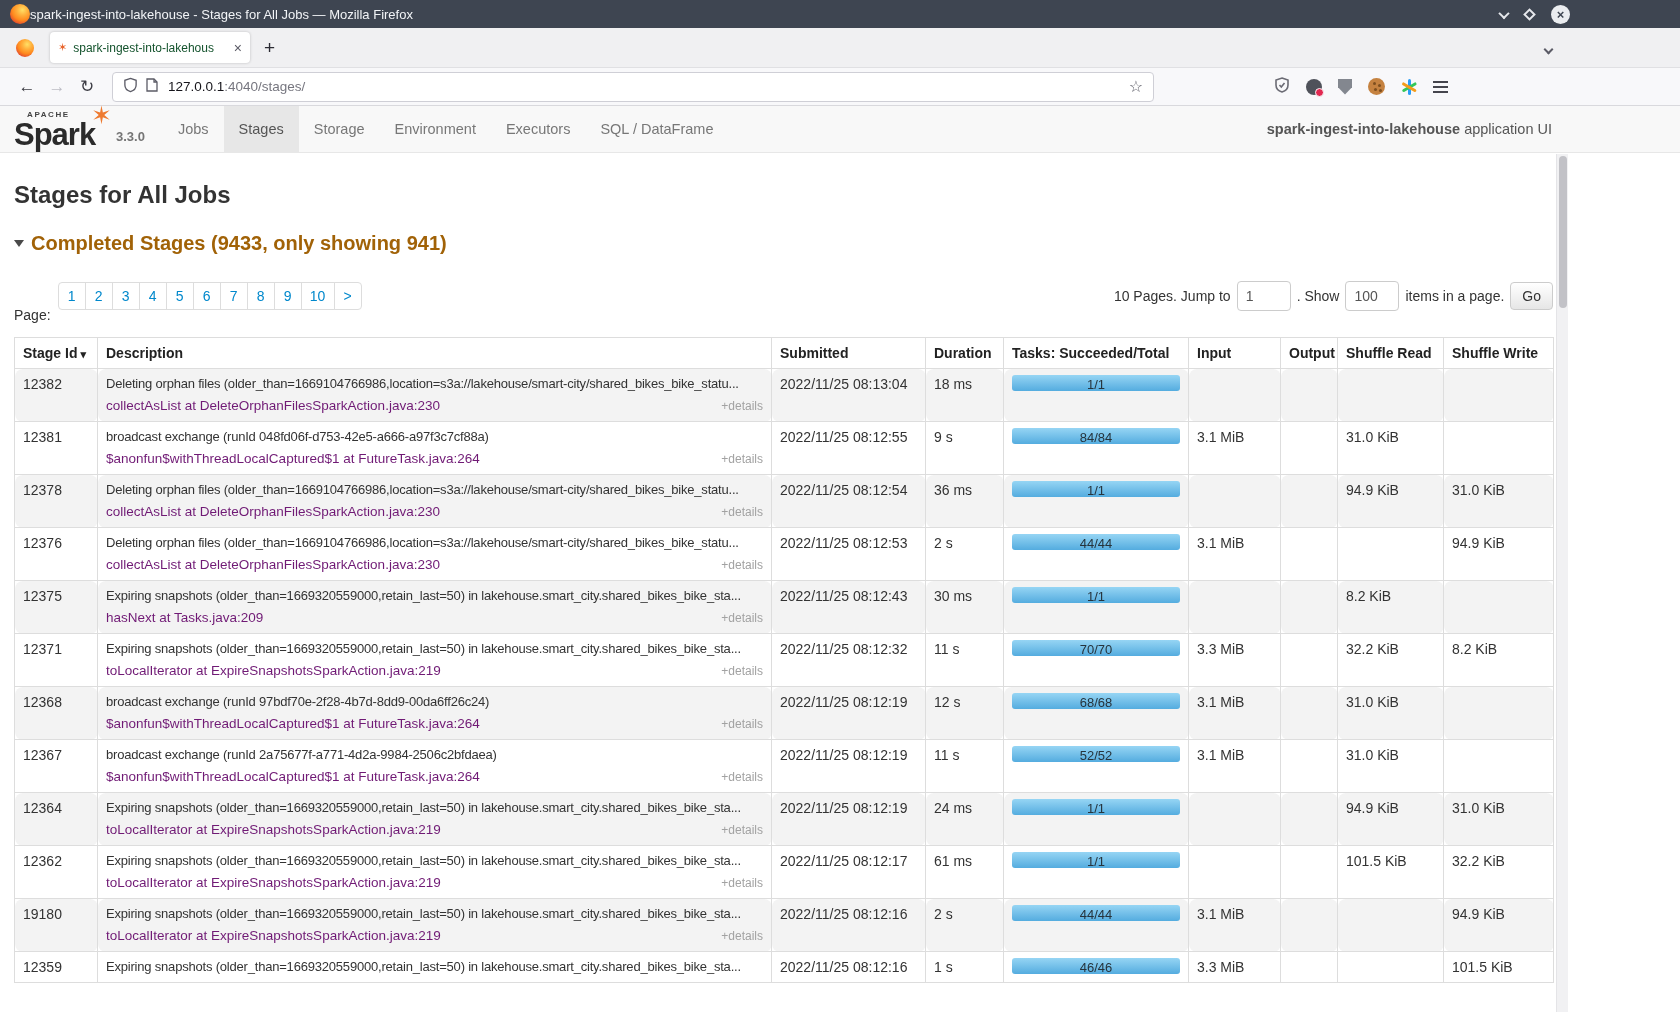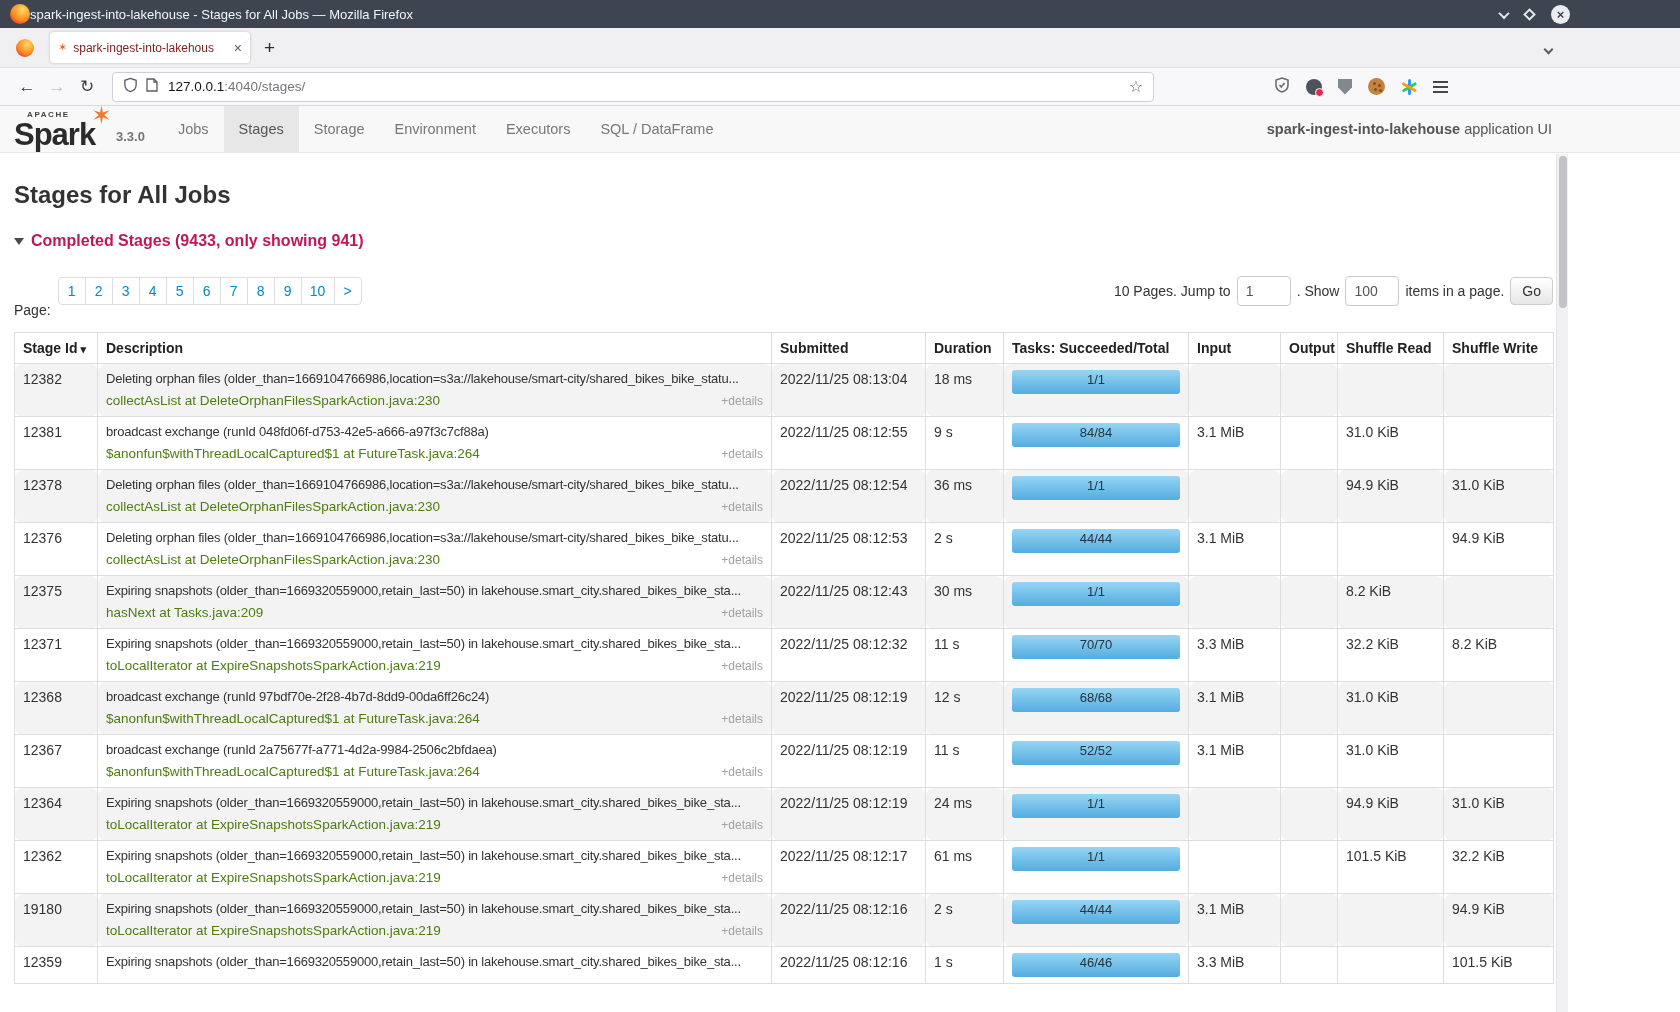--- a/index.html
+++ b/index.html
@@ -17,21 +17,21 @@
   .diamond { display:inline-block; width:9px; height:9px; border:2px solid #e6e8ec; transform:rotate(45deg); }
   .close-circle { width:19px; height:19px; border-radius:50%; background:#ebedf0; color:#3e4551; font-size:13px; font-weight:bold; display:flex; align-items:center; justify-content:center; line-height:1; }
 
   
   .tabbar { height:40px; background:#f0f0f2; display:flex; align-items:center; padding:0 8px; border-bottom:1px solid #e0e0e3; }
   .fox-sm { width:18px; height:18px; border-radius:50%;
             background:radial-gradient(circle at 62% 30%, #ffe066 0%, #ffb13d 28%, #ff8a1e 55%, #e3482e 80%, #b93527 100%); margin:0 8px; }
   .tab { margin-left:8px; width:200px; height:31px; background:#ffffff; border-radius:4px; box-shadow:0 0 3px rgba(0,0,0,.22);
          display:flex; align-items:center; padding:0 8px; gap:6px; }
   .tab-favicon { font-size:11px; color:#e8632a; line-height:1; }
-  .tab-label { flex:1; font-size:12px; color:#7f1d1d; white-space:nowrap; overflow:hidden; }
+  .tab-label { flex:1; font-size:12px; color:#14532d; white-space:nowrap; overflow:hidden; }
   .tab-close { font-size:14px; color:#5b5b66; line-height:1; }
   .new-tab { font-size:19px; color:#2b2b33; margin-left:14px; font-weight:400; }
   .tab-spacer { flex:1; }
   .alltabs-chev { margin-right:120px; }
   .chev-dark { display:inline-block; width:7px; height:7px; border-left:2px solid #5b5b66; border-bottom:2px solid #5b5b66; transform:rotate(-45deg); }
 
   
   .toolbar { height:38px; background:#f8f8fa; display:flex; align-items:center; padding:0 12px; border-bottom:1px solid #d9d9dd; }
   .nav-btn { font-size:17px; width:30px; text-align:center; color:#3c3c44; }
   .nav-btn.disabled { color:#bcbcc4; }
@@ -72,45 +72,45 @@
   .app-label { margin-left:auto; align-self:center; padding-right:128px; font-size:14.5px; color:#555; white-space:nowrap; }
   .app-label b { font-weight:bold; }
 
   
   .content { padding:0 0 0 14px; }
   h1.page-title { margin-top:28px; font-size:24px; font-weight:bold; color:#333; }
   .summary { margin-top:12px; font-size:14px; line-height:20px; color:#333; }
   .summary a { color:#0088cc; font-weight:bold; }
   .section-head { margin-top:23px; display:flex; align-items:center; gap:7px; }
   .tri-down { width:0; height:0; border-left:5px solid transparent; border-right:5px solid transparent; border-top:7px solid #4a4a4a; }
-  .section-head a { font-size:16px; font-weight:bold; color:#be185d; }
+  .section-head a { font-size:20px; font-weight:bold; color:#a16207; }
 
   .pager-row { margin-top:13px; width:1539px; display:flex; align-items:center; font-size:14px; color:#333; }
   .pager-label { margin-right:7px;margin-top:39px; }
   .page-group { display:inline-flex; }
   .page-btn { padding:5px 0; width:28px; text-align:center; border:1px solid #ddd; margin-left:-1px; background:#fff; color:#0088cc; font-size:14px; }
   .page-btn:first-child { margin-left:0; border-radius:4px 0 0 4px; }
   .page-btn:last-child { border-radius:0 4px 4px 0; }
   .page-btn.wide { width:34px; }
   .pager-right { margin-left:auto; display:flex; align-items:center; gap:6px; }
   .pager-right input { width:54px; height:30px; border:1px solid #ccc; border-radius:4px; padding:4px 8px; font-size:14px; color:#555; font-family:"Liberation Sans",sans-serif; }
   .go-btn { padding:5px 11px; border:1px solid #ccc; border-radius:4px; background:linear-gradient(#ffffff,#e6e6e6); color:#333; font-size:14px; box-shadow:inset 0 1px 0 rgba(255,255,255,.3); }
 
   
   table.stages { margin-top:14px; width:1539px; border-collapse:collapse; table-layout:fixed; font-size:14px; }
   .stages th, .stages td { border:1px solid #ddd; padding:6px 8px; vertical-align:top; text-align:left; color:#333; }
   .stages th { font-weight:bold; color:#222; padding:7px 8px; background:#fff; }
   .stages tr.odd td { background:#f3f3f3;border-radius:8px; }
   .sort-arrow { font-size:11px; margin-left:3px; }
   .desc-line1 { font-size:13px; letter-spacing:-0.2px; line-height:18px; white-space:nowrap; overflow:hidden; color:#333; }
   .desc-line2 { display:flex; justify-content:space-between; align-items:baseline; margin-top:4px; line-height:18px; }
-  .desc-link { color:#4d7c0f; font-size:13.5px; white-space:nowrap; overflow:hidden; }
+  .desc-link { color:#701a75; font-size:13.5px; white-space:nowrap; overflow:hidden; }
   .details-toggle { color:#a2a2a2; font-size:12px; flex-shrink:0; }
   .cell-line { line-height:18px; white-space:nowrap; overflow:hidden; }
-  .progress-bar { height:24px; width:100%; border-radius:3px; background:linear-gradient(#96d5f4,#54acdf); text-align:center; line-height:20px; font-size:13px; color:#26343d; }
+  .progress-bar { height:16px; width:100%; border-radius:3px; background:linear-gradient(#96d5f4,#54acdf); text-align:center; line-height:20px; font-size:13px; color:#26343d; }
 
   
   .scrollbar { position:absolute; left:1556px; top:154px; width:12px; height:858px; background:#f1f1f3; border-left:1px solid #e4e4e7; }
   .scroll-thumb { position:absolute; left:2px; top:2px; width:8px; height:152px; border-radius:5px; background:#c2c2c7; }
 </style>
 </head>
 <body>
 
 <div class="titlebar">
   <span class="fox"></span>

